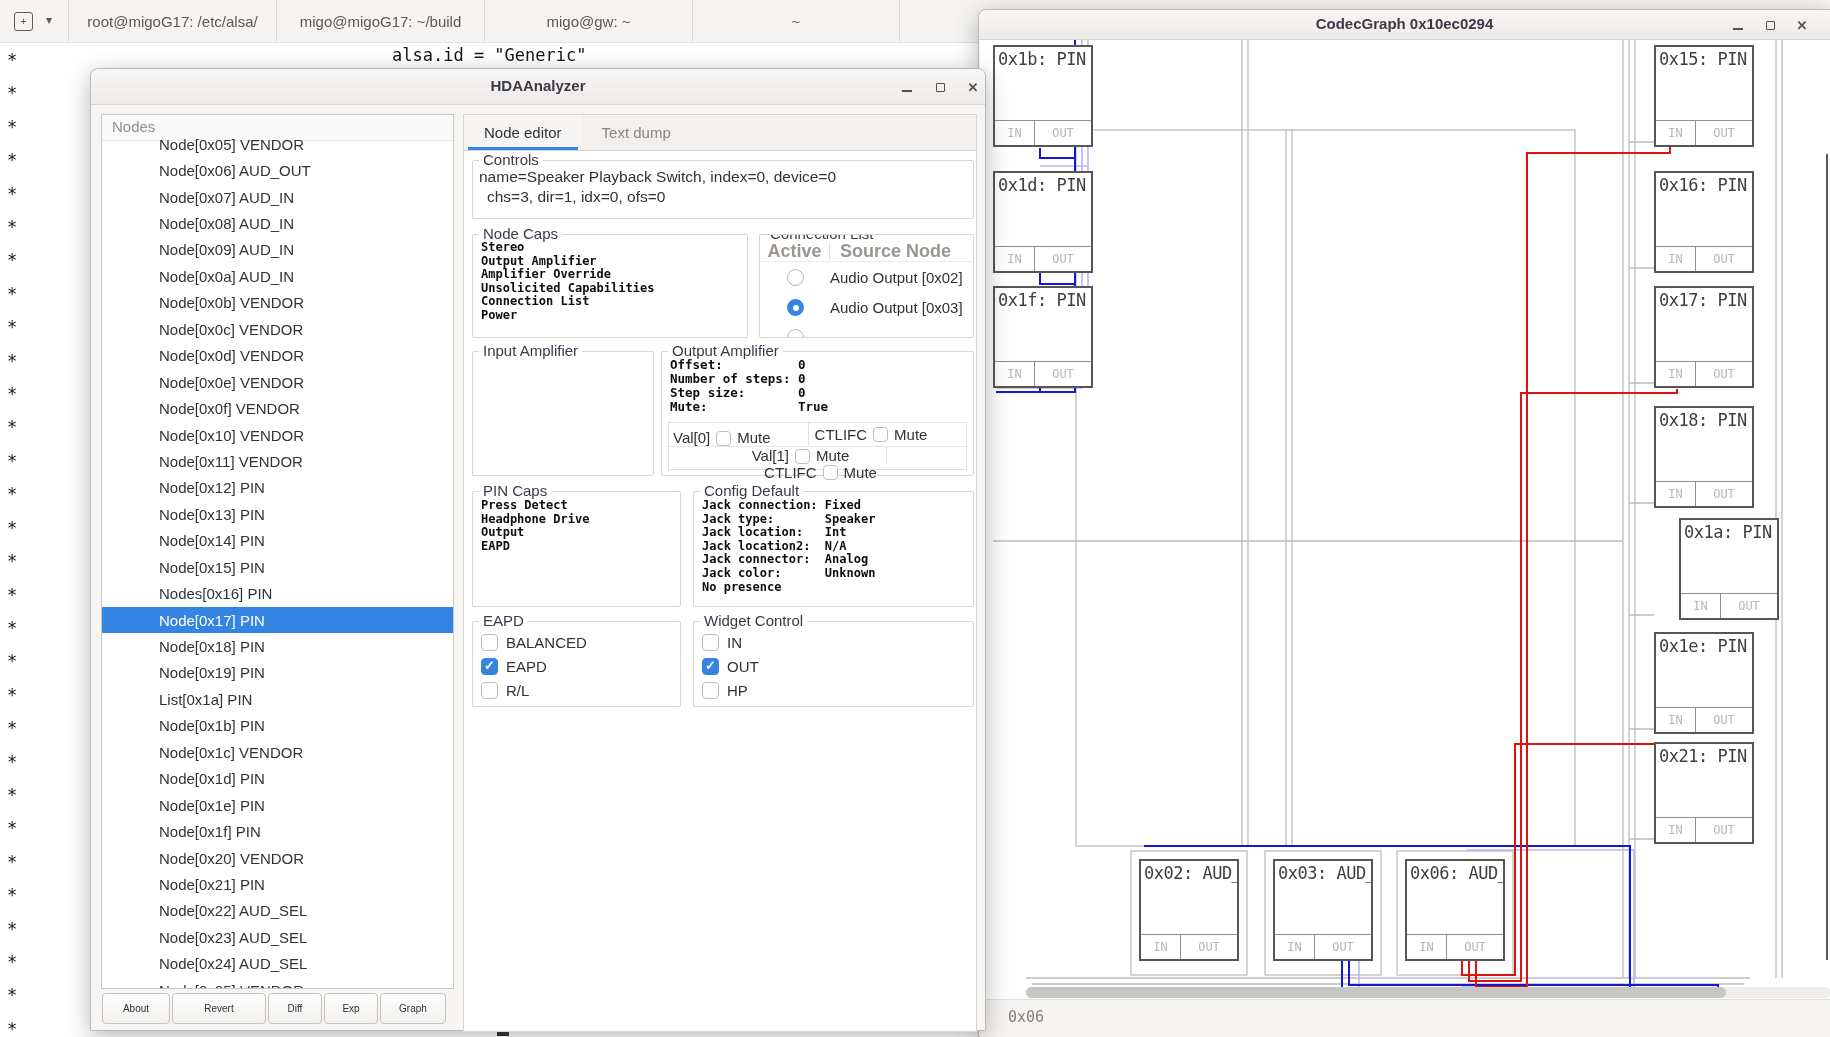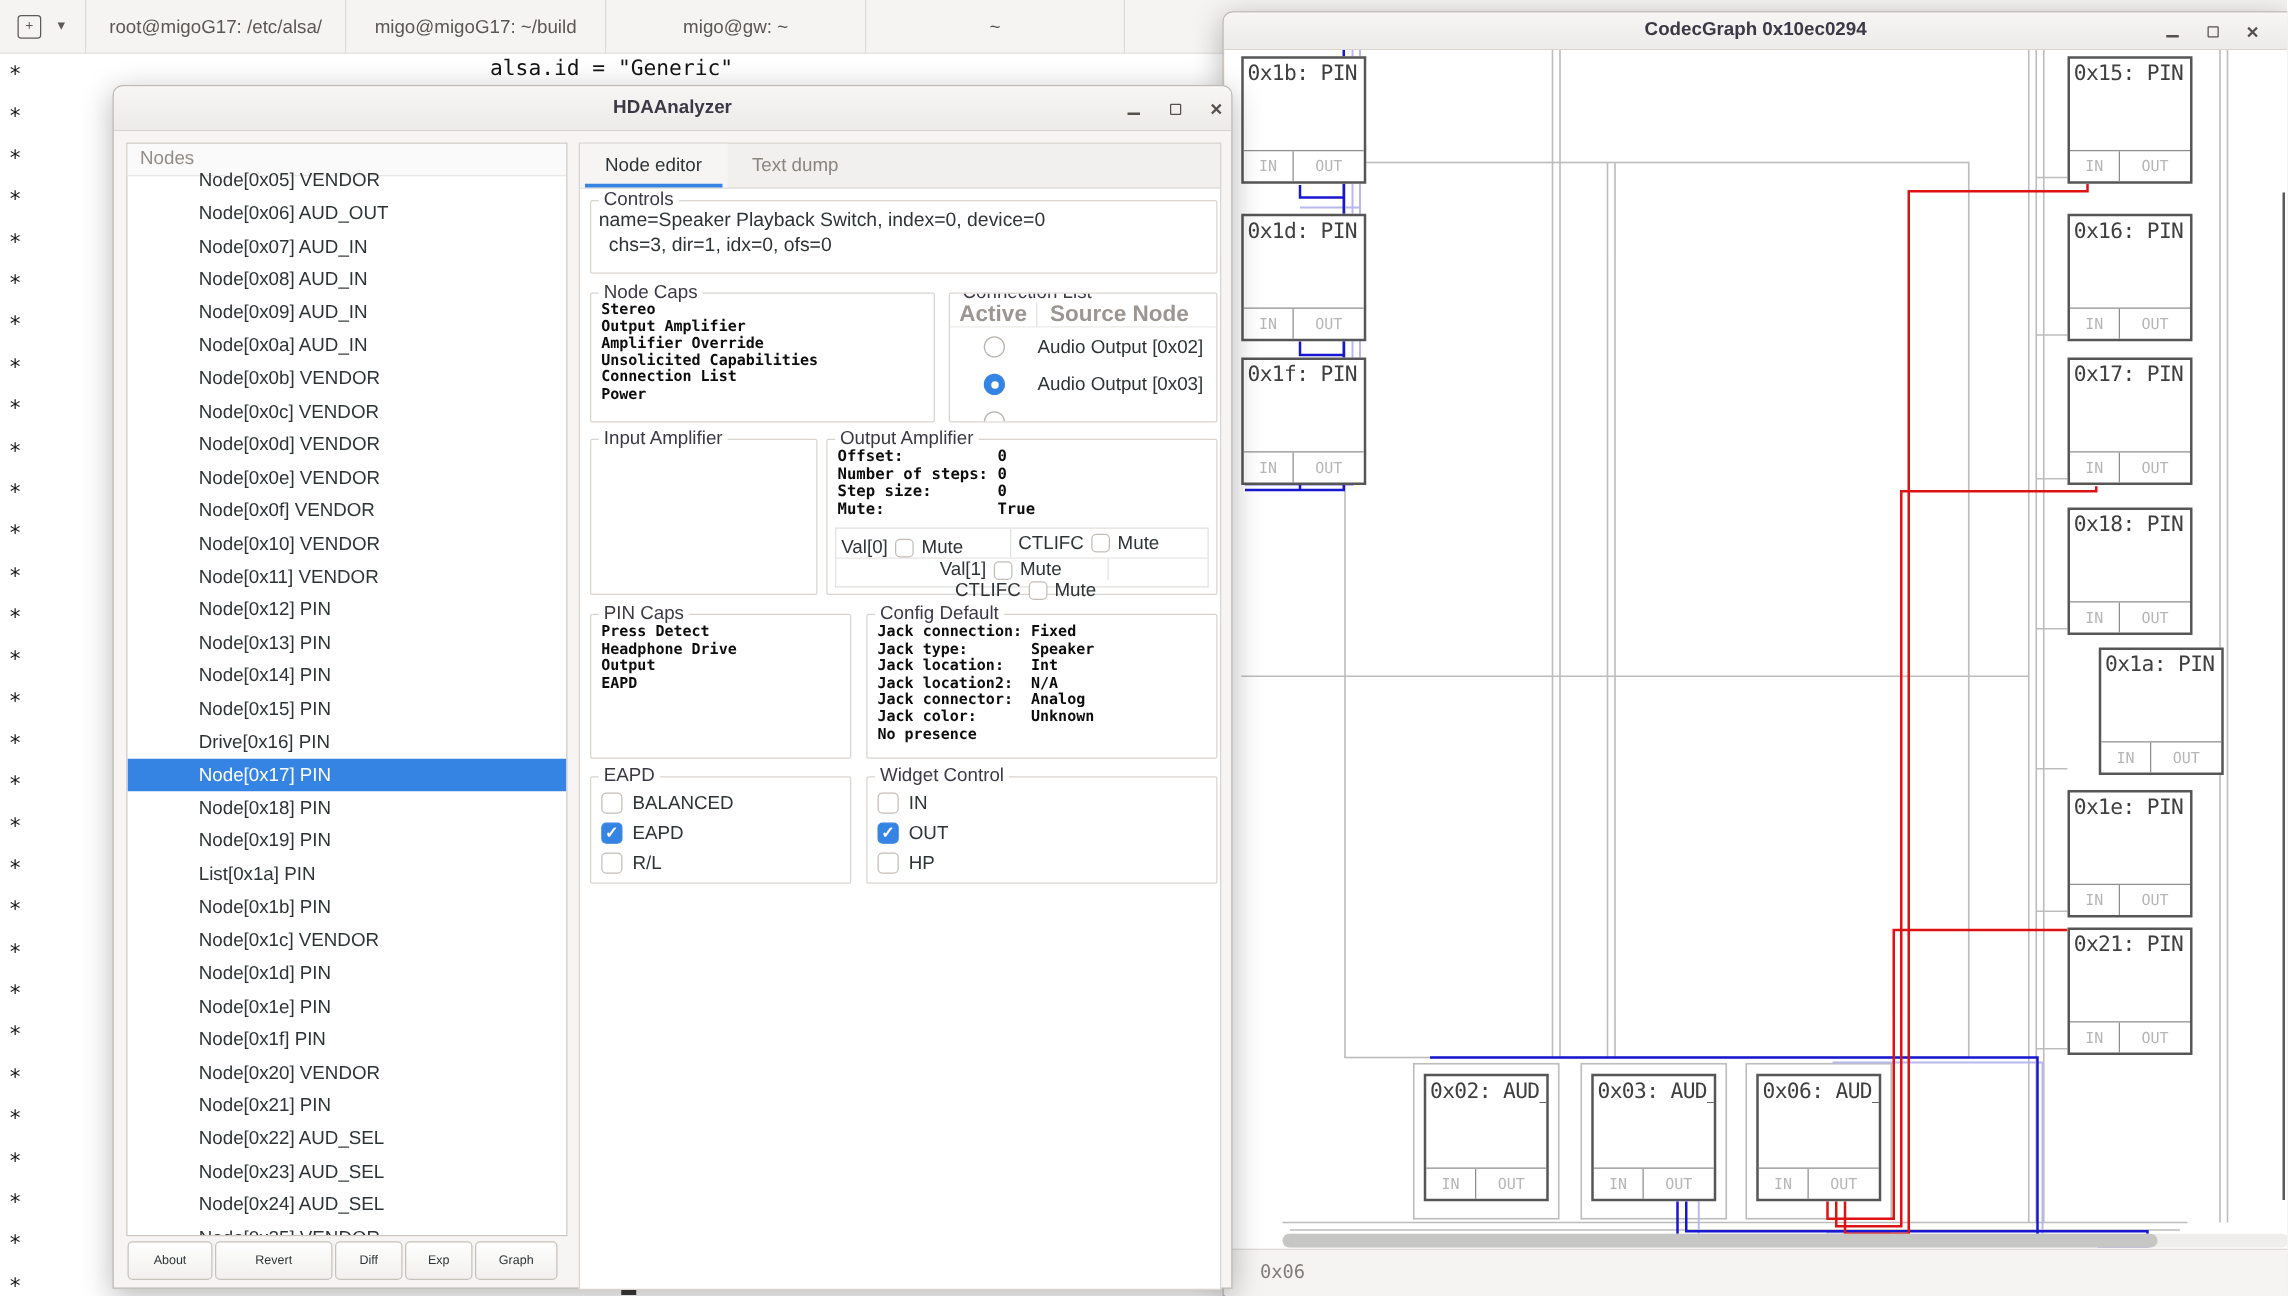--- a/index.html
+++ b/index.html
@@ -340,21 +340,21 @@
           <div class="node-row">Node[0x0c] VENDOR</div>
           <div class="node-row">Node[0x0d] VENDOR</div>
           <div class="node-row">Node[0x0e] VENDOR</div>
           <div class="node-row">Node[0x0f] VENDOR</div>
           <div class="node-row">Node[0x10] VENDOR</div>
           <div class="node-row">Node[0x11] VENDOR</div>
           <div class="node-row">Node[0x12] PIN</div>
           <div class="node-row">Node[0x13] PIN</div>
           <div class="node-row">Node[0x14] PIN</div>
           <div class="node-row">Node[0x15] PIN</div>
-          <div class="node-row">Drive[0x16] PIN</div>
+          <div class="node-row">Nodes[0x16] PIN</div>
           <div class="node-row selected">Node[0x17] PIN</div>
           <div class="node-row">Node[0x18] PIN</div>
           <div class="node-row">Node[0x19] PIN</div>
           <div class="node-row">List[0x1a] PIN</div>
           <div class="node-row">Node[0x1b] PIN</div>
           <div class="node-row">Node[0x1c] VENDOR</div>
           <div class="node-row">Node[0x1d] PIN</div>
           <div class="node-row">Node[0x1e] PIN</div>
           <div class="node-row">Node[0x1f] PIN</div>
           <div class="node-row">Node[0x20] VENDOR</div>

